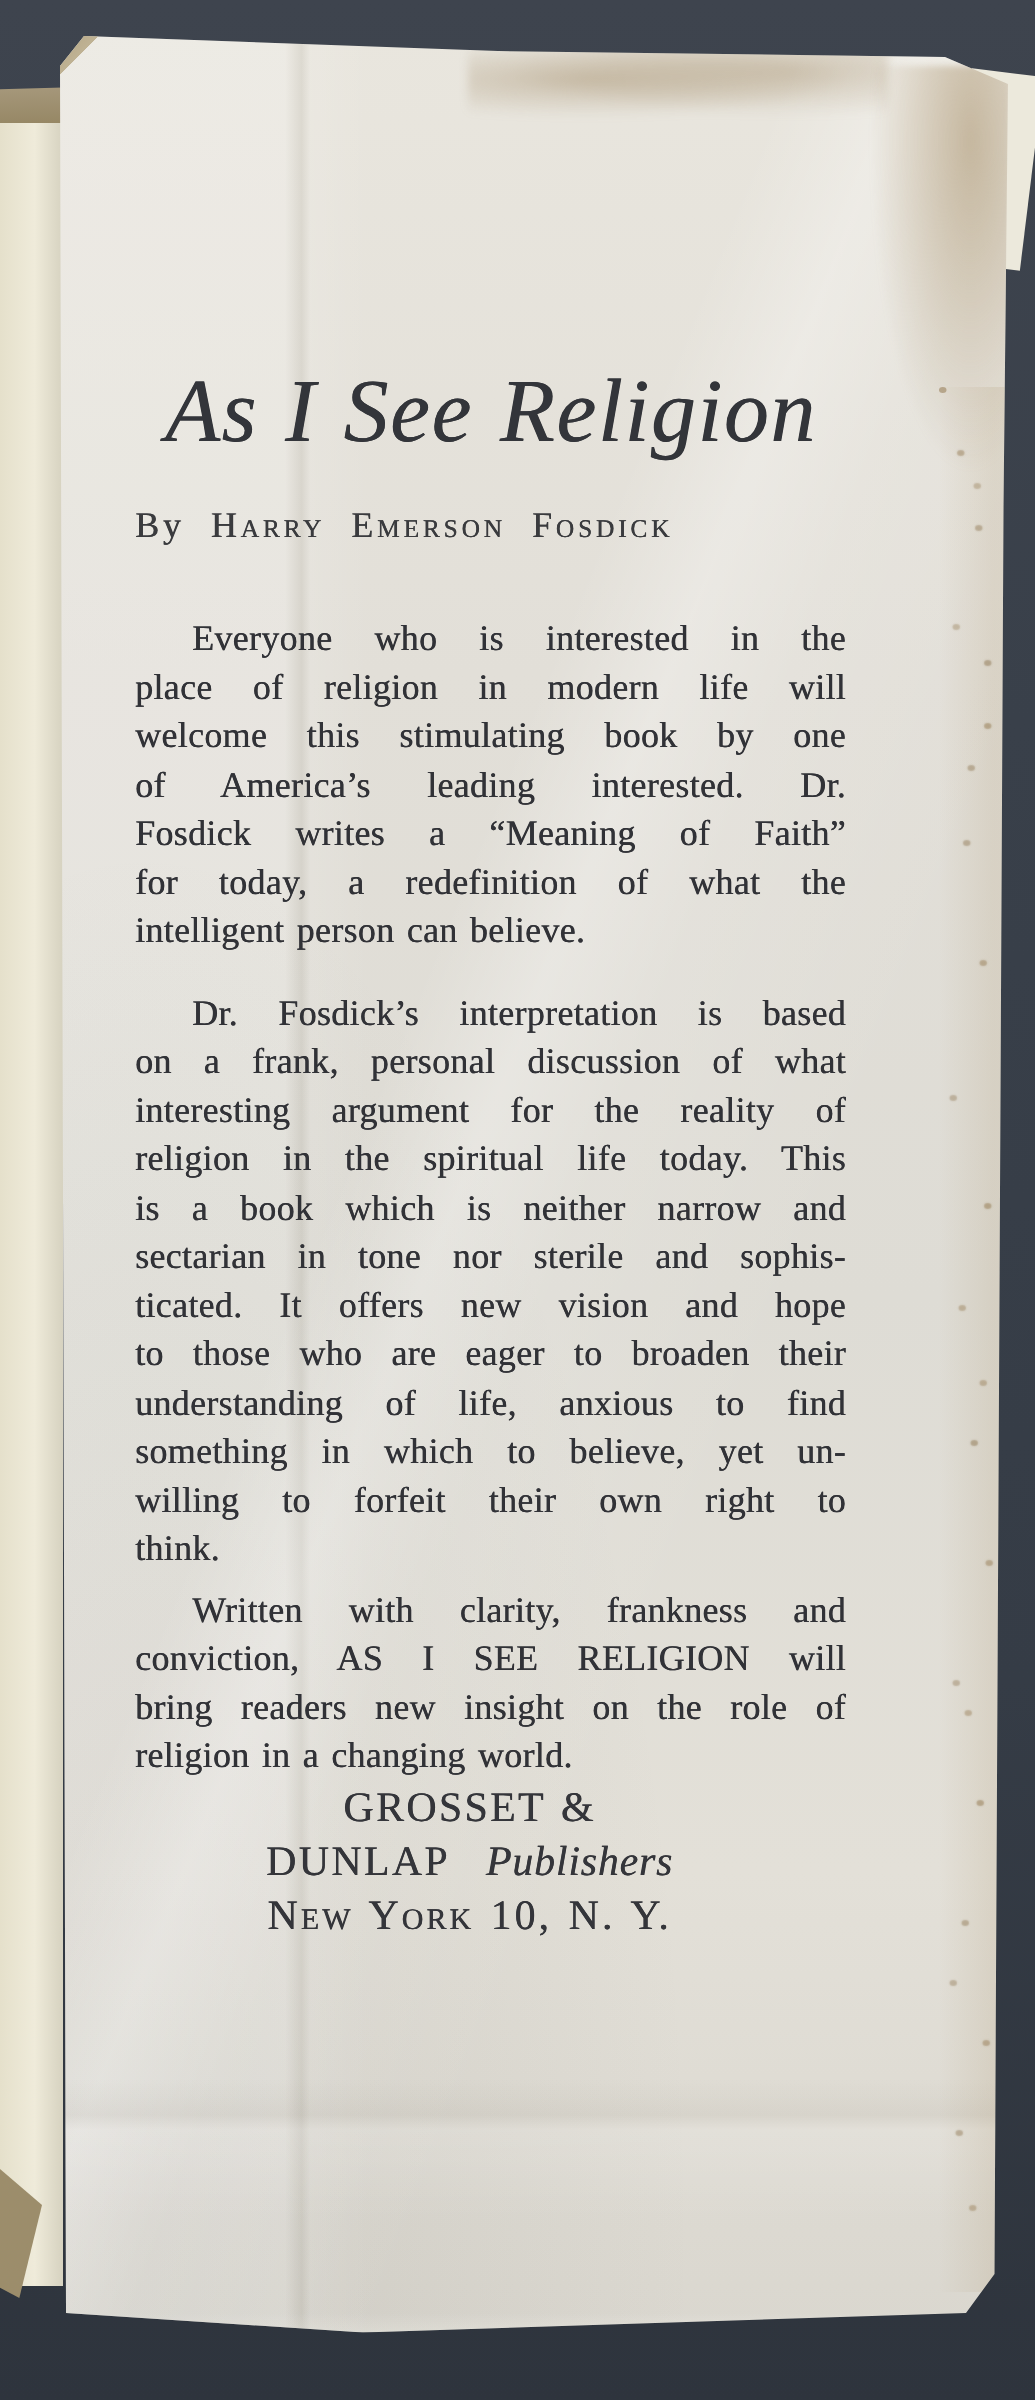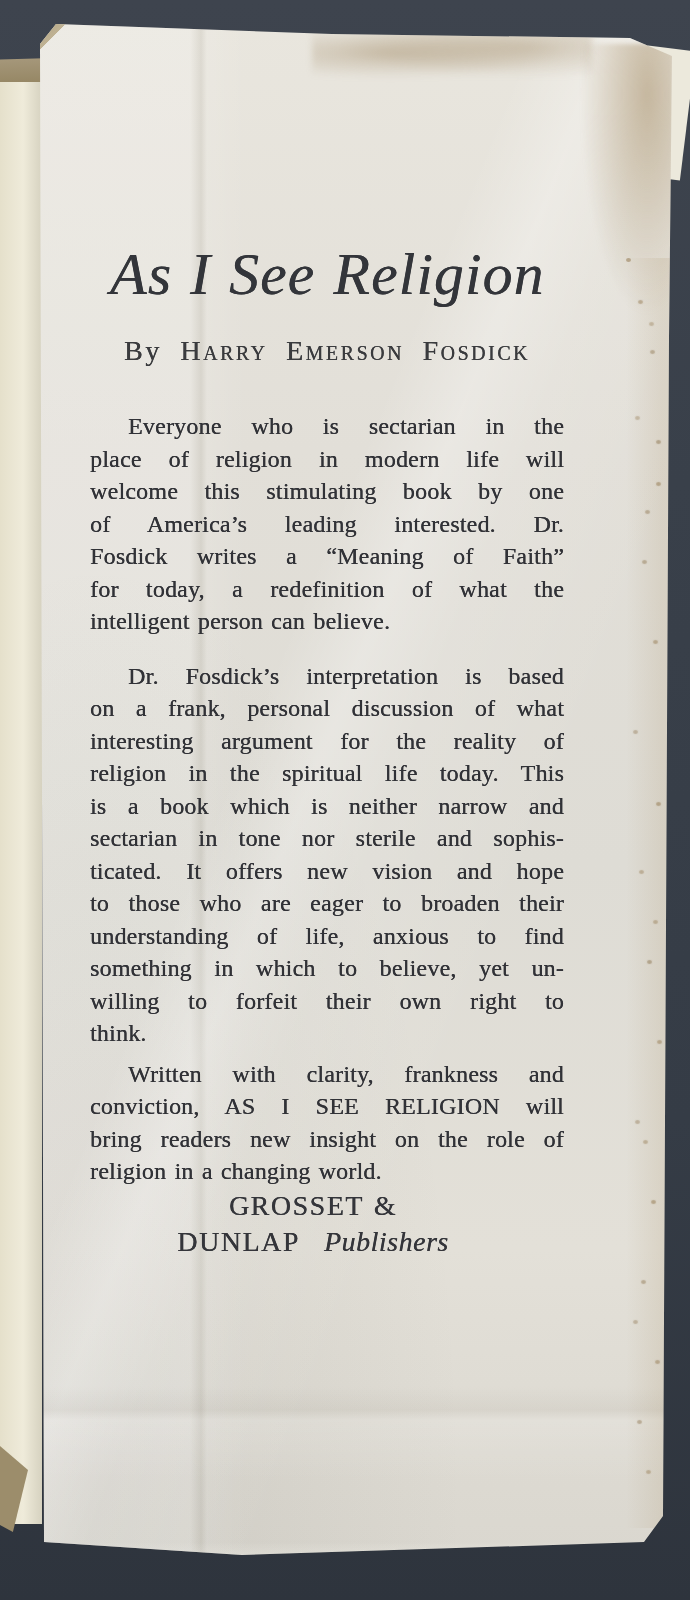--- a/index.html
+++ b/index.html
@@ -112,22 +112,22 @@
     text-shadow:.25px 0 0 currentColor;
   }
 
   .title {
     margin:225px 0 0 0; padding-left:20px;
     font-size:60px; line-height:62px; font-weight:500;
     letter-spacing:1px; text-align:left; color:#33353a;font-style:italic;
   }
 
   .byline {
-    margin-top:30px; text-align:center;
-    font-size:28px; line-height:32px; letter-spacing:2.5px; word-spacing:9px;
+    margin-top:30px; 
+    font-size:24px; line-height:32px; letter-spacing:2.5px; word-spacing:9px;
     color:#3a3b3e;
   }
   .byline .author { font-variant:small-caps; }
 
   .para .line { text-align:justify; text-align-last:justify; text-justify:inter-word; }
   .para .line:first-child { text-indent:38px; }
   .para .line:last-child { text-align-last:left; }
   .para-1 { margin-top:43px; }
   .para-2 { margin-top:22px; }
   .para-3 { margin-top:8px; }
@@ -163,21 +163,21 @@
 
     <div class="flap-text">
       <h1 class="title">As I See Religion</h1>
 
       <div class="byline">
         <span class="by">By</span>
         <span class="author">Harry Emerson Fosdick</span>
       </div>
 
       <div class="para para-1">
-          <div class="line">Everyone who is sectarian in the</div>
+          <div class="line">Everyone who is interested in the</div>
           <div class="line">place of religion in modern life will</div>
           <div class="line">welcome this stimulating book by one</div>
           <div class="line">of America’s leading interested. Dr.</div>
           <div class="line">Fosdick writes a “Meaning of Faith”</div>
           <div class="line">for today, a redefinition of what the</div>
           <div class="line">intelligent person can believe.</div>
         </div>
       <div class="para para-2">
           <div class="line">Dr. Fosdick’s interpretation is based</div>
           <div class="line">on a frank, personal discussion of what</div>
@@ -195,15 +195,16 @@
       <div class="para para-3">
           <div class="line">Written with clarity, frankness and</div>
           <div class="line">conviction, AS I SEE RELIGION will</div>
           <div class="line">bring readers new insight on the role of</div>
           <div class="line">religion in a changing world.</div>
         </div>
 
       <div class="publisher">
         <span class="pub-name">GROSSET &amp; DUNLAP</span><span class="pub-role">Publishers</span>
       </div>
+      <div class="pub-city">New York 10, N. Y.</div>
     </div>
   </div>
 </div>
 
 </body></html>

